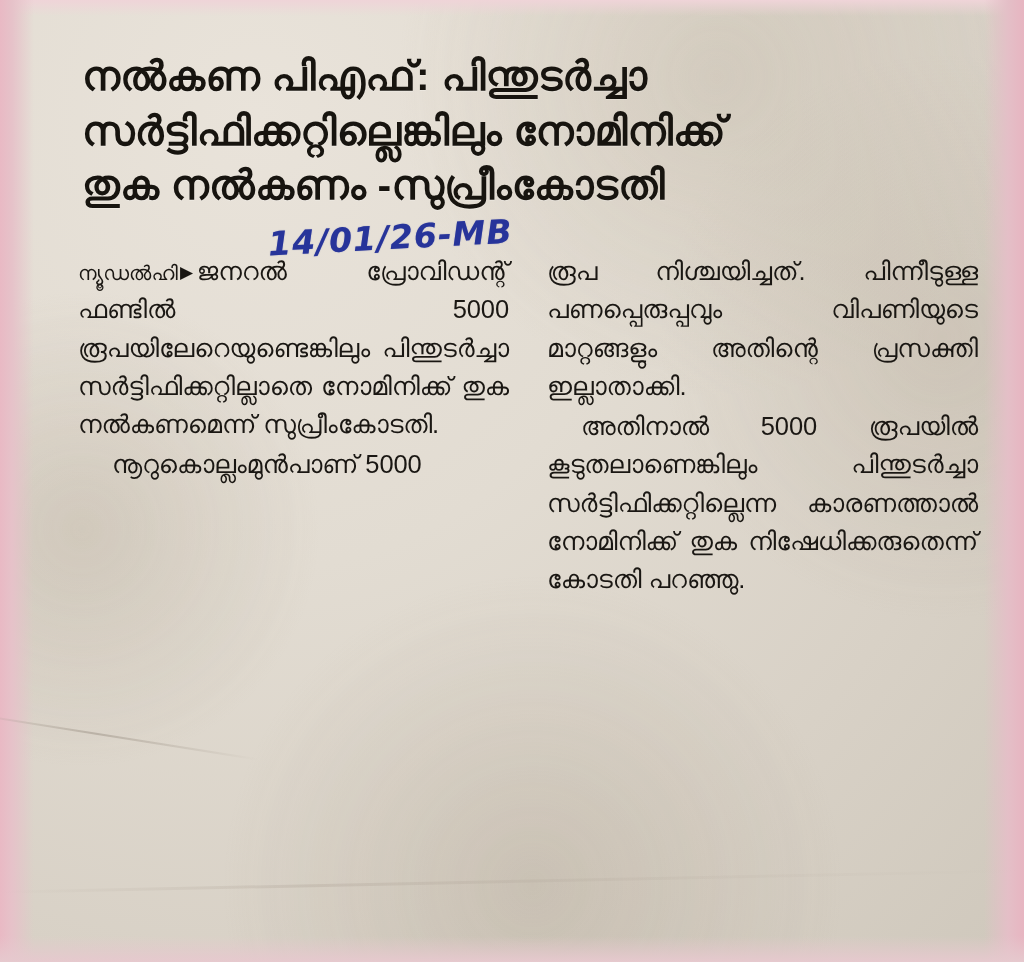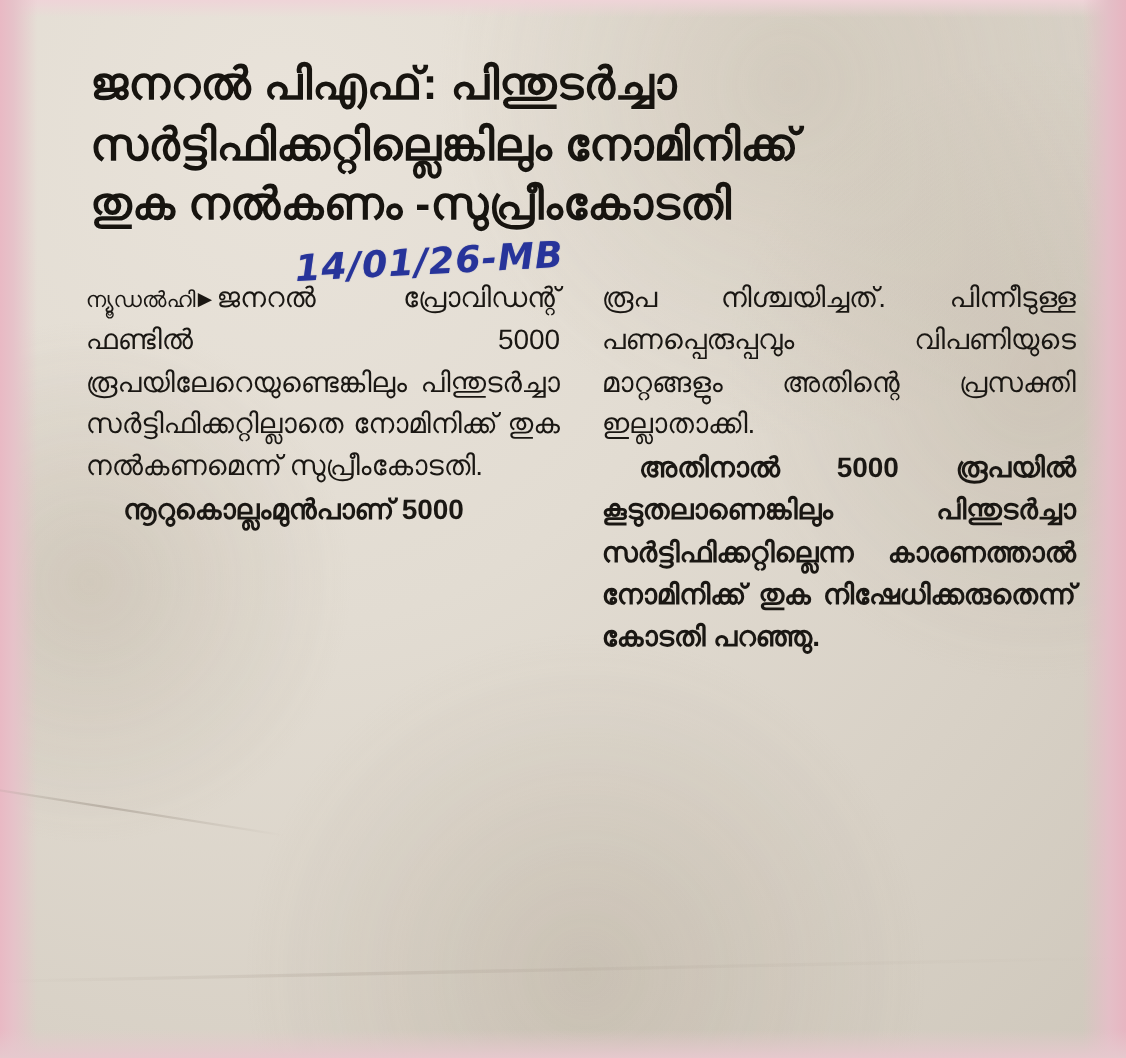--- a/index.html
+++ b/index.html
@@ -114,21 +114,21 @@
     font-family: "Liberation Sans", sans-serif;
     font-size: 25.5px;
     line-height: 1.50;
     letter-spacing: -0.1px;
   }
   .col p {
     margin: 0 0 2px 0;
     text-align: justify;
     text-justify: inter-word;
   }
-  .col p.indent { text-indent: 34px; font-weight: bold; }
+  .col p.indent { text-indent: 34px; }
   .dateline-marker {
     font-weight: normal;
     font-size: 20px;
     letter-spacing: 0;
   }
   .dateline-tri {
     display: inline-block;
     transform: translateY(-2px);
     font-size: 17px;
     padding: 0 4px 0 2px;
@@ -142,21 +142,21 @@
 
   <div class="paper-noise"></div>
   <div class="edge-top"></div>
   <div class="edge-left"></div>
   <div class="edge-right"></div>
   <div class="edge-bottom"></div>
   <div class="crease"></div>
   <div class="crease2"></div>
 
   <h1 class="headline">
-    <span class="hl-line hl-line-1">ജനറൽ പിഎഫ്: പിന്തുടർച്ചാ</span>
+    <span class="hl-line hl-line-1">നൽകണ പിഎഫ്: പിന്തുടർച്ചാ</span>
     <span class="hl-line hl-line-2">സർട്ടിഫിക്കറ്റില്ലെങ്കിലും നോമിനിക്ക്</span>
     <span class="hl-line hl-line-3">തുക നൽകണം -സുപ്രീംകോടതി</span>
   </h1>
 
   <div class="handwriting">14/01/26-MB</div>
 
   <div class="columns">
 
     <div class="col col-left">
       <p>

